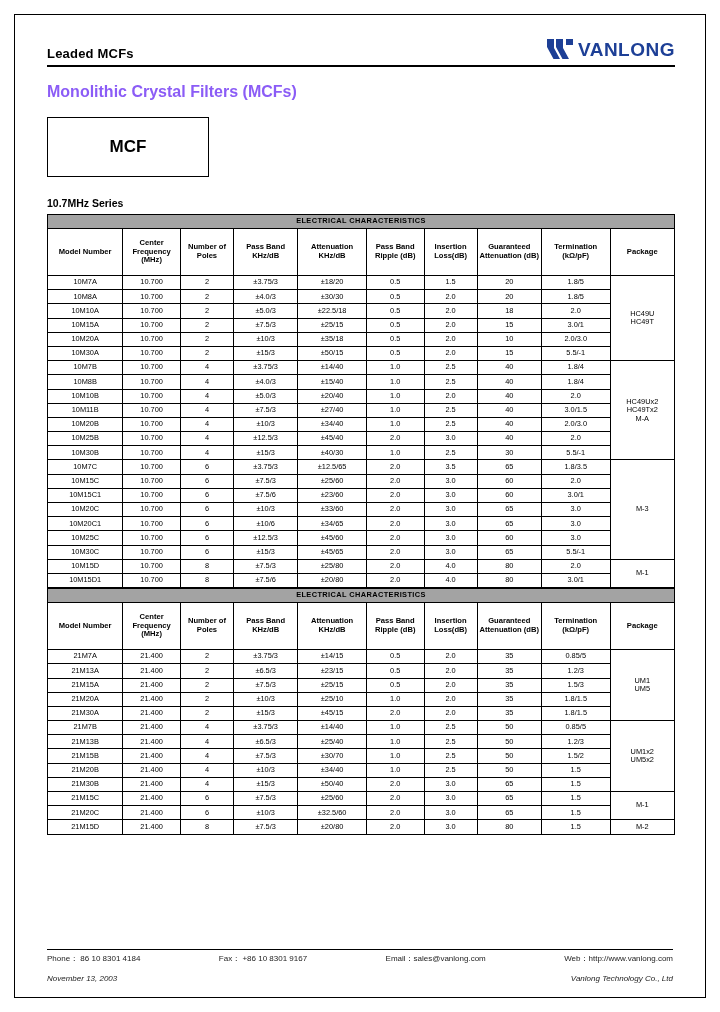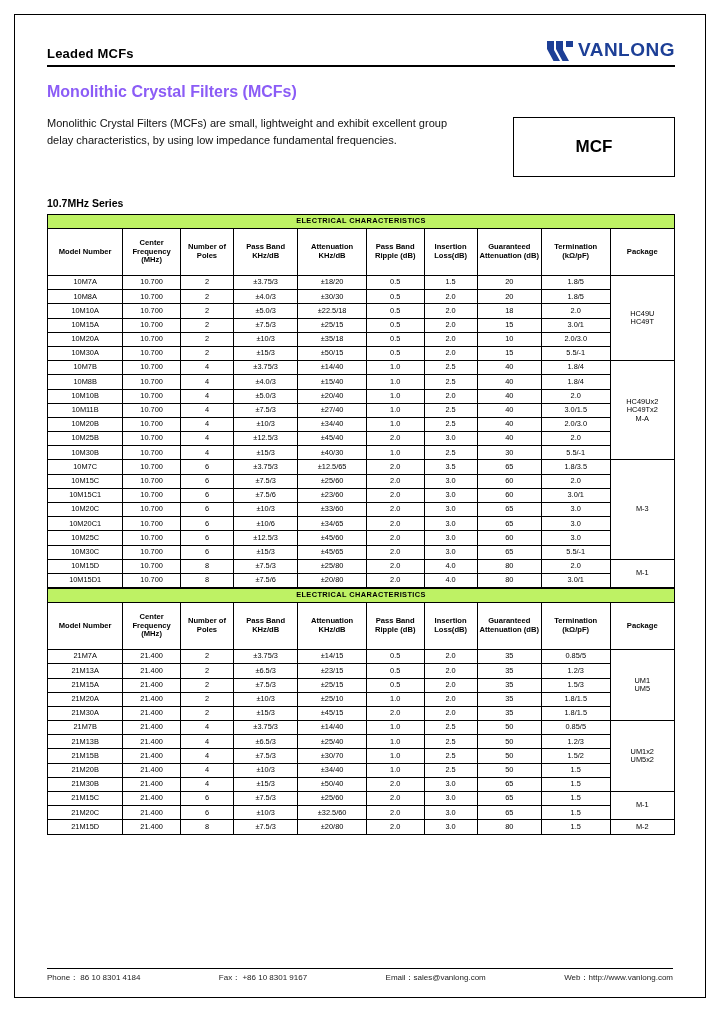--- a/index.html
+++ b/index.html
@@ -43,21 +43,21 @@
     padding-bottom: 4px;
   }
   .hdr-left {
     font-size: 13px;
     font-weight: bold;
     letter-spacing: 0.2px;
     color: #000;
   }
   .logo {
     display: flex;
-    align-items: flex-end;
+    align-items: flex-start;
     gap: 5px;
   }
   .logo-mark {
     width: 26px;
     height: 20px;
   }
   .logo-text {
     font-size: 19px;
     font-weight: bold;
     color: #1d3f96;
@@ -104,21 +104,21 @@
   }
   table.spec td, table.spec th {
     border: 1px solid #000;
     font-size: 7.4px;
     text-align: center;
     color: #000;
     padding: 0;
     line-height: 1.15;
   }
   .banner td {
-    background: #bef264;
+    background: #a3a3a3;
     color: #ffffff;
     font-size: 8px;
     font-weight: bold;
     letter-spacing: 0.4px;
     height: 13px;
   }
   tr.colhdr td {
     height: 34px;
     font-size: 7.6px;
     font-weight: bold;
@@ -179,21 +179,20 @@
               <rect x="19" y="0" width="7" height="6" fill="#1d3f96"></rect>
             </svg>
           </span>
           <span class="logo-text">VANLONG</span>
         </div>
       </div>
 
       <h1 class="title">Monolithic Crystal Filters (MCFs)</h1>
 
       <div class="intro-wrap">
-        <div class="intro">Monolithic Crystal Filters (MCFs) are small, lightweight and exhibit excellent group delay characteristics, by using low impedance fundamental frequencies.</div>
         <div class="mcf-box">MCF</div>
       </div>
 
       <div class="series-label">10.7MHz Series</div>
       <table class="spec">
         <colgroup>
           <col style="width:68px">
             <col style="width:52px">
             <col style="width:48px">
             <col style="width:58px">
@@ -651,15 +650,19 @@
     </div>
 
     <div class="footer">
       <div class="foot-line"></div>
       <div class="foot-row">
         <span>Phone： 86 10 8301 4184</span>
         <span>Fax： +86 10 8301 9167</span>
         <span>Email：sales@vanlong.com</span>
         <span>Web：http://www.vanlong.com</span>
       </div>
+      <div class="foot-row2">
+        <span class="ital">November 13, 2003</span>
+        <span class="ital">Vanlong Technology Co., Ltd</span>
+      </div>
     </div>
   </div>
 </div>
 
 </body></html>

